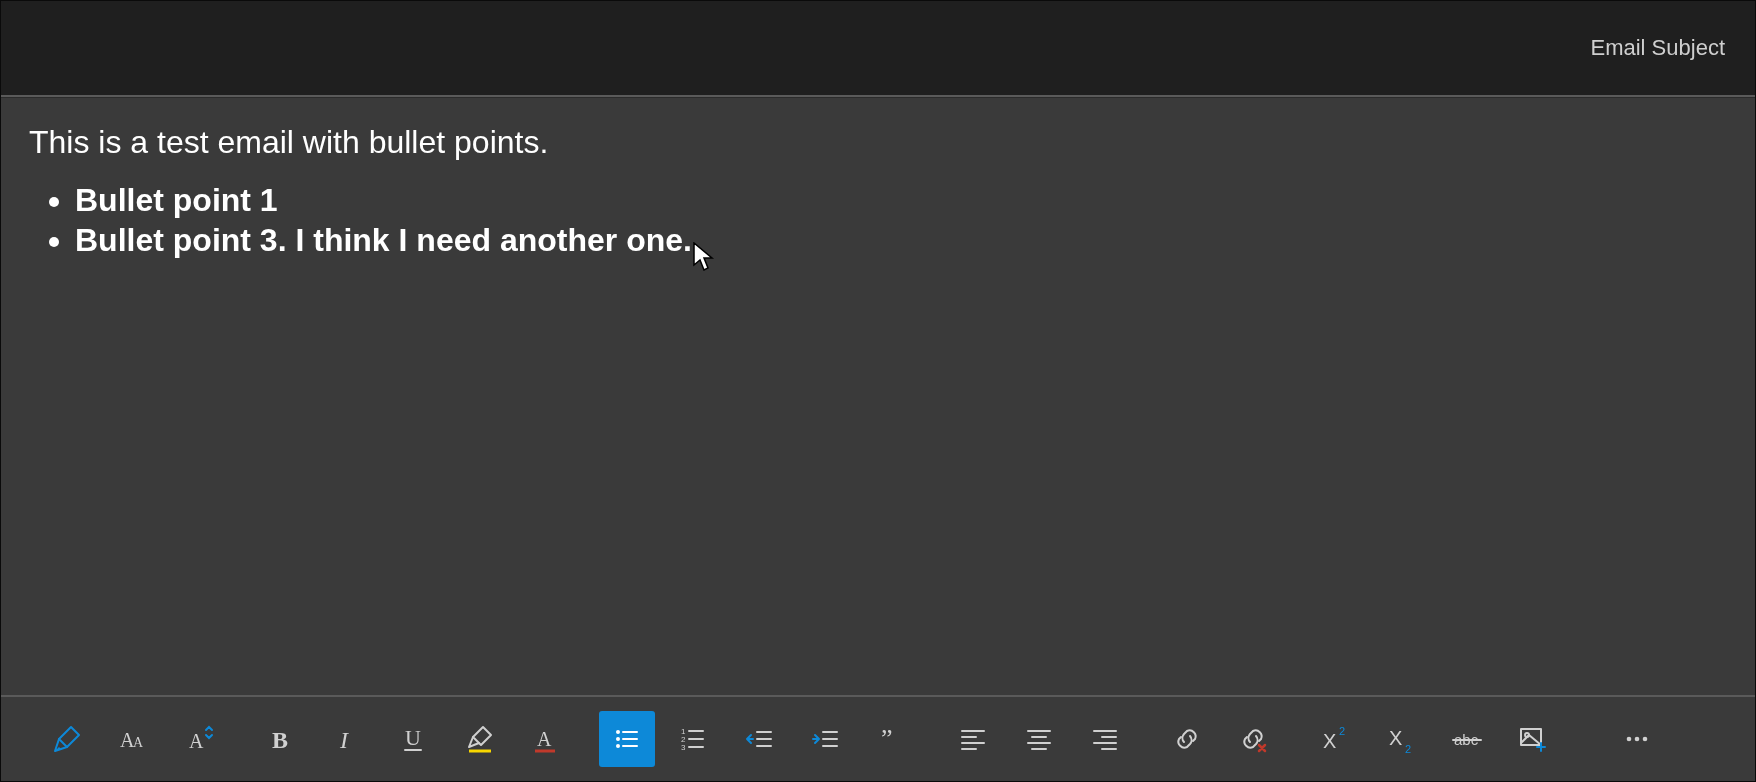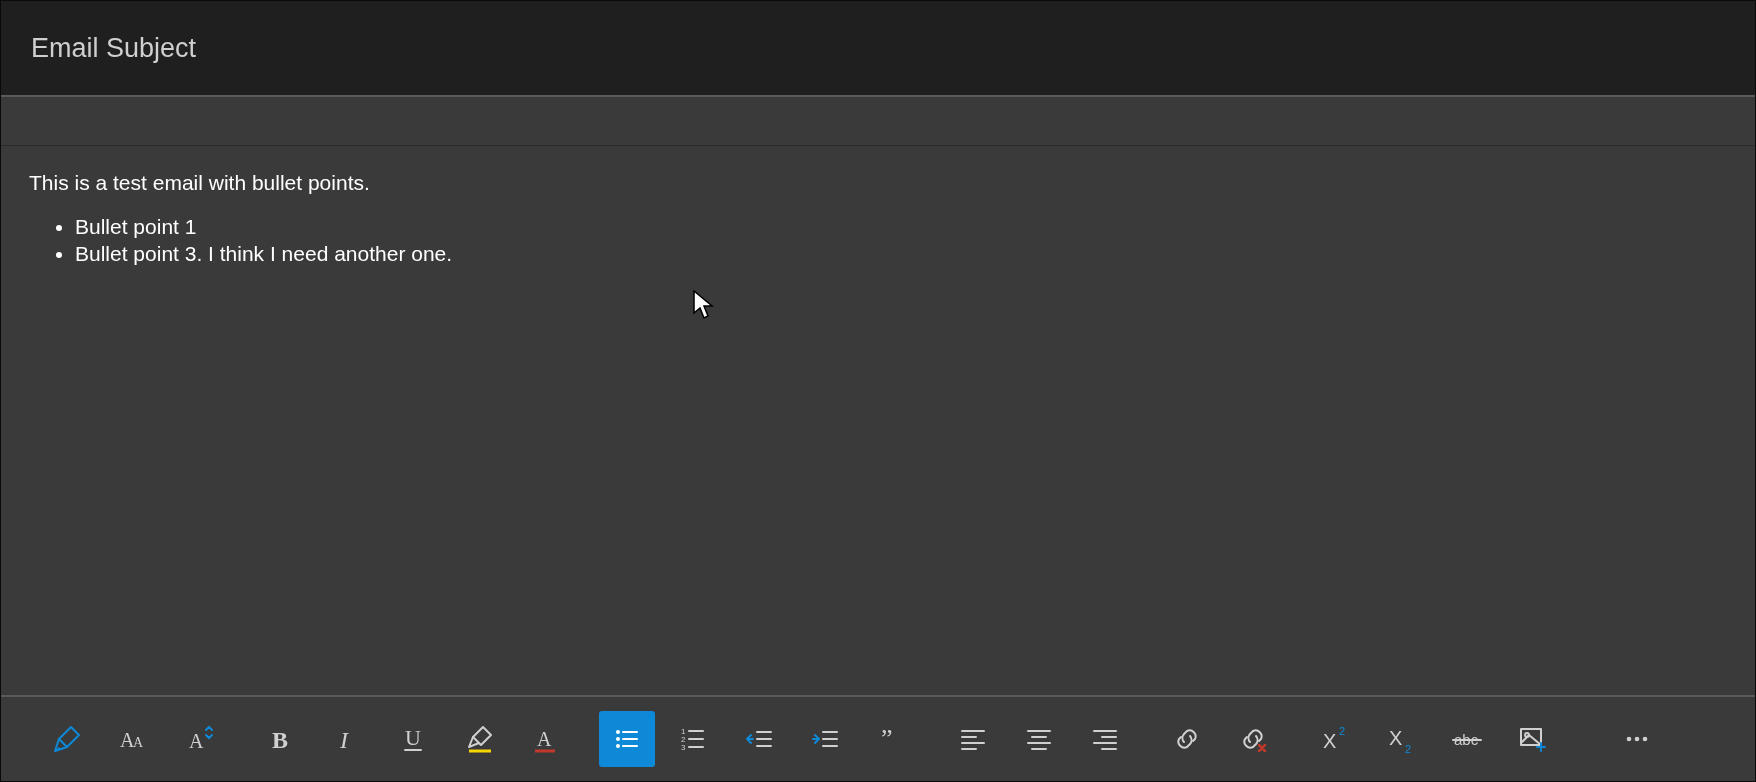--- a/index.html
+++ b/index.html
@@ -36,46 +36,46 @@
     border-bottom:2px solid #5a5a5a;
     display:flex;
     align-items:center;
     padding:0 28px;
   }
   .subject-input {
     background:transparent;
     border:none;
     outline:none;
     color: var(--text-dim);
-    font-size:27px;
+    font-size:22px;
     width:100%;
+    text-align:right;
   }
   .subject-input::placeholder { color: var(--text-dim); }
 
   
   .body-area {
     flex:1;
     background: var(--bg-body);
     border-top:1px solid #2b2b2b;
     border-bottom:2px solid #5a5a5a;
     padding:24px 16px 0 28px;
-    font-size:21px;
+    font-size:32px;
     line-height:1.25;
     color:#ffffff;
     overflow:hidden;
     position:relative;
-    margin-top:48px;
   }
   .body-area p { margin:0 0 18px 0; }
   .body-area ul {
     margin:0 0 0 46px;
     padding:0;
     list-style:disc;
   }
-  .body-area li { margin:0; padding:0; }
+  .body-area li { margin:0; padding:0;font-weight:bold; }
 
   .cursor-arrow {
     position:absolute;
     pointer-events:none;
   }
 
   
   .toolbar {
     height:84px;
     background: var(--bg-toolbar);

